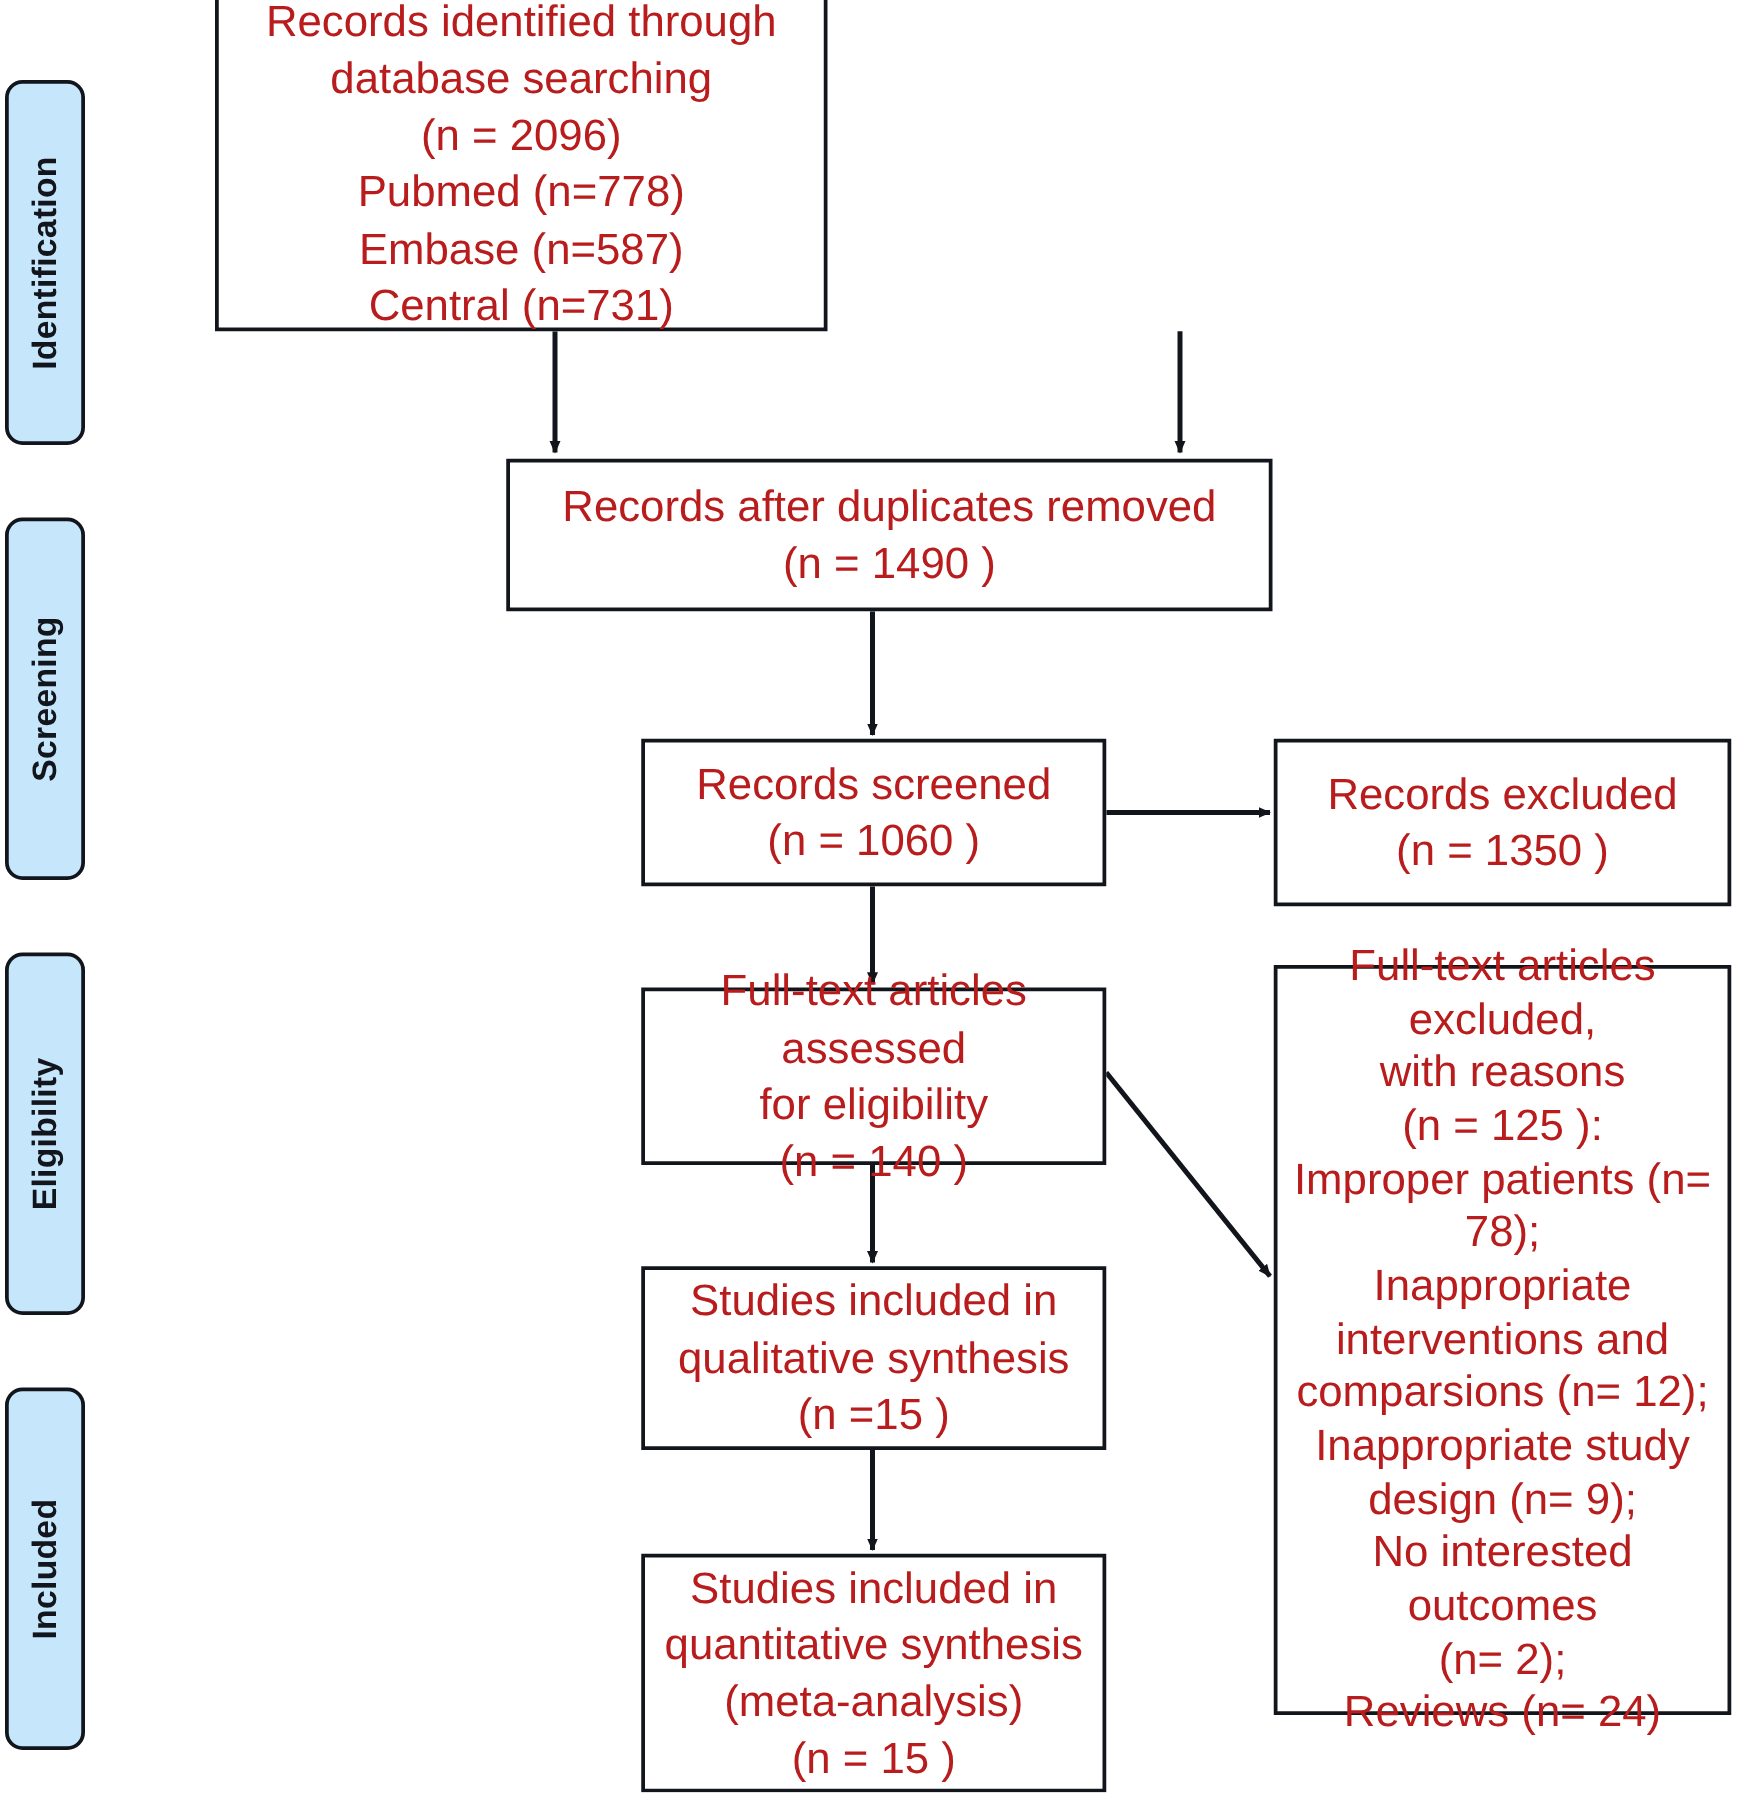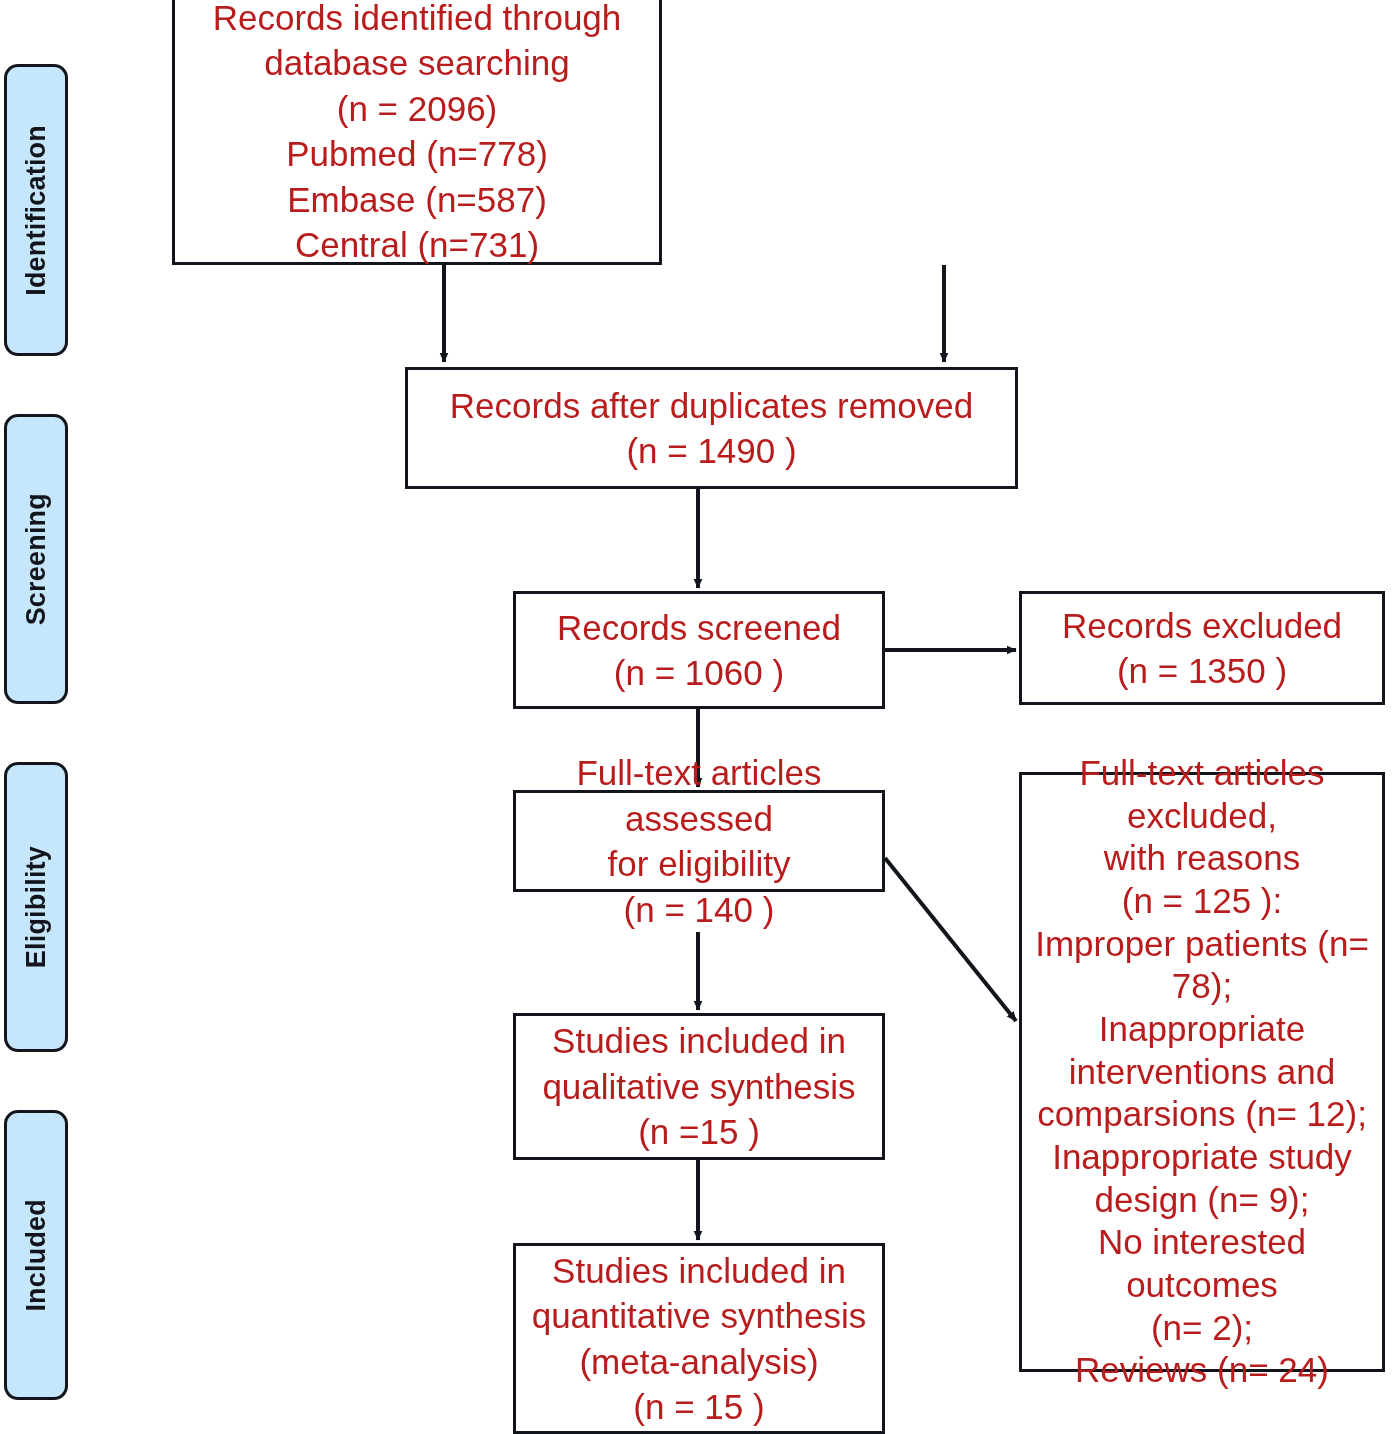--- a/index.html
+++ b/index.html
@@ -125,26 +125,26 @@
   <div class="box" style="left:393px; top:367px; width:613px; height:122px;margin-left:12px;">
     <span class="box-text">Records after duplicates removed
 (n = 1490  )</span>
   </div>
 
   <div class="box" style="left:513px; top:591px; width:372px; height:118px;">
     <span class="box-text">Records screened
 (n = 1060  )</span>
   </div>
 
-  <div class="box" style="left:1019px; top:591px; width:366px; height:114px;">
+  <div class="box" style="left:1019px; top:591px; width:366px; height:134px;">
     <span class="box-text">Records excluded
 (n = 1350  )</span>
   </div>
 
-  <div class="box" style="left:513px; top:790px; width:372px; height:102px;">
+  <div class="box" style="left:513px; top:790px; width:372px; height:142px;">
     <span class="box-text">Full-text articles assessed
 for eligibility
 (n =  140  )</span>
   </div>
 
   <div class="box" style="left:1019px; top:772px; width:366px; height:600px;">
     <span class="box-text compact">Full-text articles excluded,
 with reasons
 (n = 125  ):
 Improper patients (n= 78);

